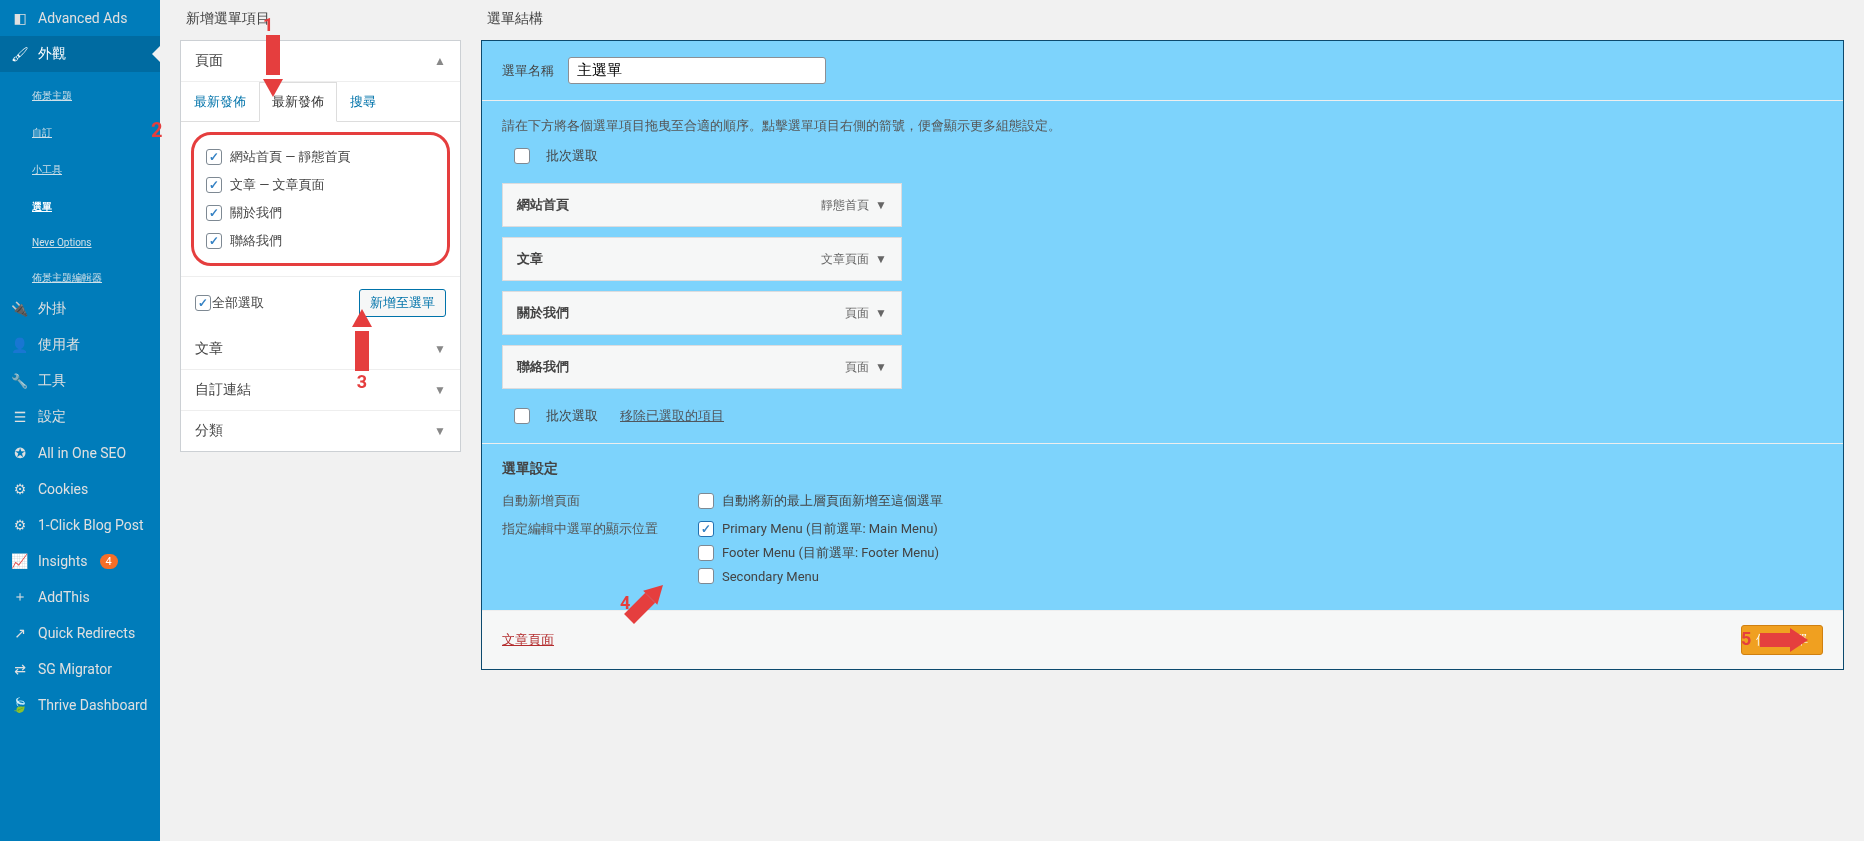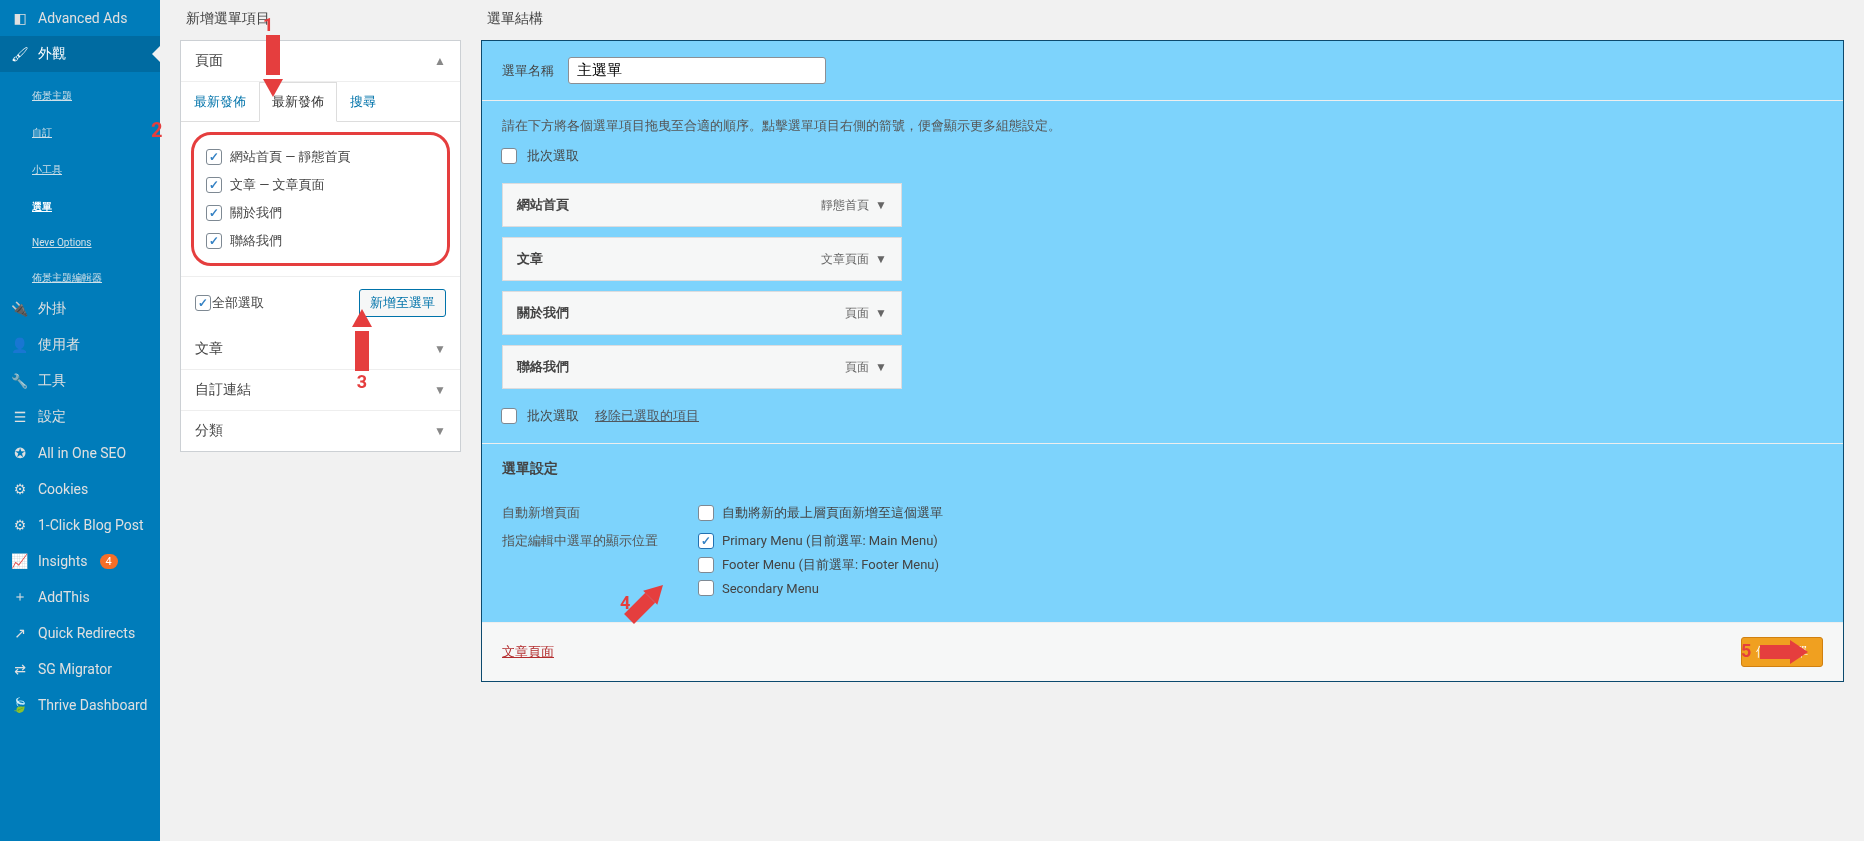--- a/index.html
+++ b/index.html
@@ -130,34 +130,34 @@
       padding: 16px 20px; border-bottom: 1px solid #eee;
       display: flex; align-items: center; gap: 14px;
     }
     .text-input {
       border: 1px solid #8c8f94; padding: 4px 8px; border-radius: 3px;
       width: 258px; font-size: 15px;
     }
 
     .help-text { color: #555; font-size: 13px; margin: 16px 20px 12px; }
 
-    .batch-row { display: flex; align-items: center; gap: 10px; margin: 0 19px 18px; }
+    .batch-row { display: flex; align-items: center; gap: 16px; margin: 0 32px 18px; }
 
     .menu-items { margin: 0 20px 18px; }
     .menu-item {
       background: #f6f7f7; border: 1px solid #dcdcde;
       padding: 12px 14px; margin-bottom: 10px; width: 400px;
       display: flex; align-items: center; justify-content: space-between;
       cursor: move;
     }
     .mi-label { font-size: 13px; font-weight: 600; }
     .mi-type { color: #666; font-size: 12px; display: flex; align-items: center; gap: 6px; }
 
     .settings { padding: 16px 20px; border-top: 1px solid #eee; }
-    .settings h3 { font-size: 14px; font-weight: 600; margin-bottom: 26px; }
+    .settings h3 { font-size: 14px; font-weight: 600; margin-bottom: 14px; }
     .settings-row { display: flex; gap: 0; margin-bottom: 10px; align-items: flex-start; }
     .settings-label { width: 196px; color: #555; font-size: 13px; }
     .settings-opts { display: flex; flex-direction: column; gap: 6px; }
     .opt { display: flex; align-items: center; gap: 8px; font-size: 13px; }
 
     .footer {
       display: flex; justify-content: space-between; align-items: center;
       padding: 14px 20px; border-top: 1px solid #eee; background: #f6f7f7;
     }
 

